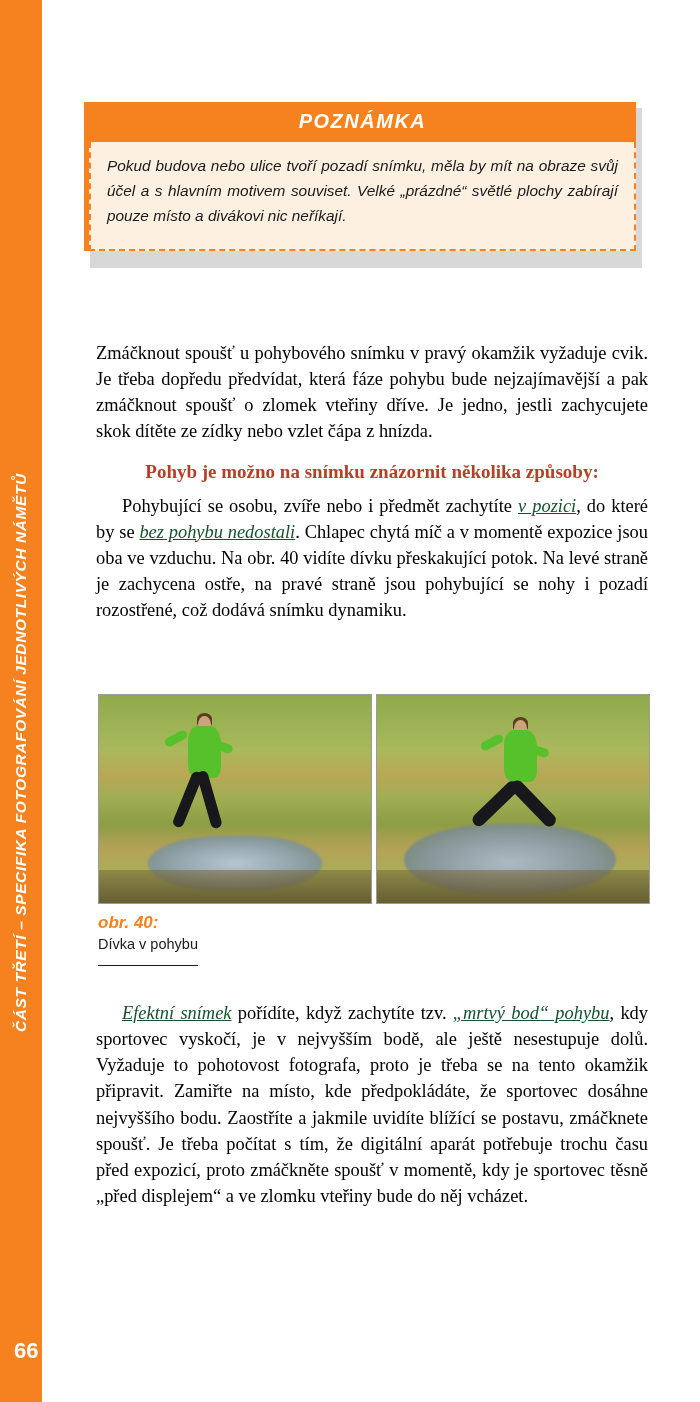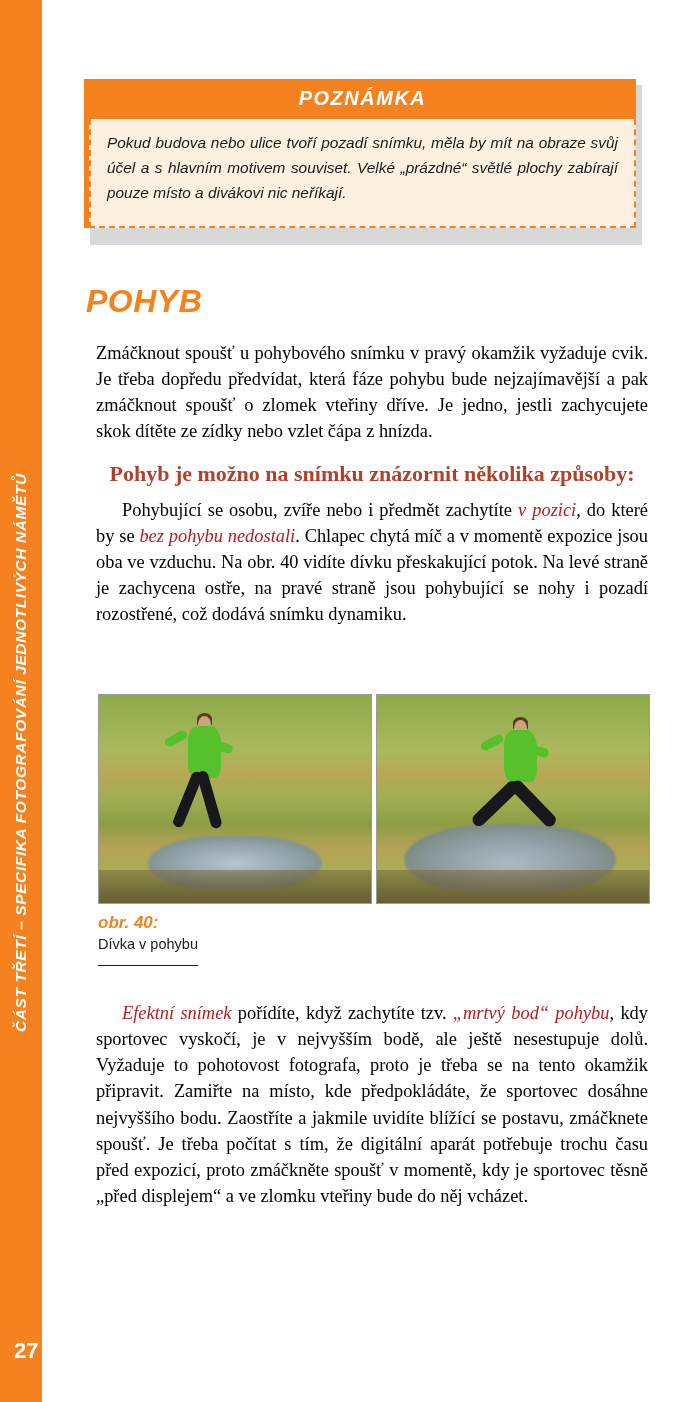--- a/index.html
+++ b/index.html
@@ -62,21 +62,21 @@
     left: 84px;
     top: 0;
     width: 560px;
     height: 1402px;
   }
 
   
   .note-wrap {
     position: absolute;
     left: 0;
-    top: 79px;
+    top: 102px;
     width: 552px;
   }
   .note-shadow {
     position: absolute;
     left: 6px;
     top: 6px;
     width: 552px;
     height: 160px;
     background: #d8d8d8;
     z-index: 0;
@@ -139,26 +139,27 @@
     text-align: justify;
     color: #000000;
     hyphens: auto;
   }
   p.para.indent { text-indent: 26px; }
   .subhead {
     margin: 16px 0 10px 0;
     text-align: center;
     font-family: "Liberation Serif", serif;
     font-weight: bold;
-    font-size: 22px;
+    font-size: 19px;
     color: #b5402a;
   }
   .em-orange {
-    color: #b91c1c;
-    font-style: italic;
+    color: #14532d;
+    font-style: italic;
+    text-decoration: underline;
   }
 
   
   .figure {
     position: absolute;
     left: 14px;
     top: 694px;
     width: 644px;
   }
   .figure-images {
@@ -281,34 +282,33 @@
     color: #1a1a1a;
     border-bottom: 1px solid #1a1a1a;
     padding-bottom: 13px;
   }
 </style>
 </head>
 <body>
 
 <div class="side-rail">
   <div class="side-rail-text">ČÁST TŘETÍ – SPECIFIKA FOTOGRAFOVÁNÍ JEDNOTLIVÝCH NÁMĚTŮ</div>
-  <div class="page-number">27</div>
+  <div class="page-number">66</div>
 </div>
 
 <div class="content">
 
   <div class="note-wrap">
     <div class="note-shadow"></div>
     <div class="note-box">
       <div class="note-header">POZNÁMKA</div>
       <div class="note-body">Pokud budova nebo ulice tvoří pozadí snímku, měla by mít na obraze svůj účel a s hlavním motivem souviset. Velké „prázdné“ světlé plochy zabírají pouze místo a divákovi nic neříkají.</div>
     </div>
   </div>
 
-  <div class="section-title">POHYB</div>
 
   <div class="body-col" style="top: 340px;">
     <p class="para">Zmáčknout spoušť u pohybového snímku v pravý okamžik vyžaduje cvik. Je třeba dopředu předvídat, která fáze pohybu bude nejzajímavější a pak zmáčknout spoušť o zlomek vteřiny dříve. Je jedno, jestli zachycujete skok dítěte ze zídky nebo vzlet čápa z hnízda.</p>
     <p class="subhead">Pohyb je možno na snímku znázornit několika způsoby:</p>
     <p class="para indent">
       <span>Pohybující se osobu, zvíře nebo i předmět zachytíte </span><span class="em-orange">v pozici</span><span>, do které by se </span><span class="em-orange">bez pohybu nedostali</span><span>. Chlapec chytá míč a v momentě expozice jsou oba ve vzduchu. Na obr. 40 vidíte dívku přeskakující potok. Na levé straně je zachycena ostře, na pravé straně jsou pohybující se nohy i pozadí rozostřené, což dodává snímku dynamiku.</span>
     </p>
   </div>
 
   <div class="figure">

